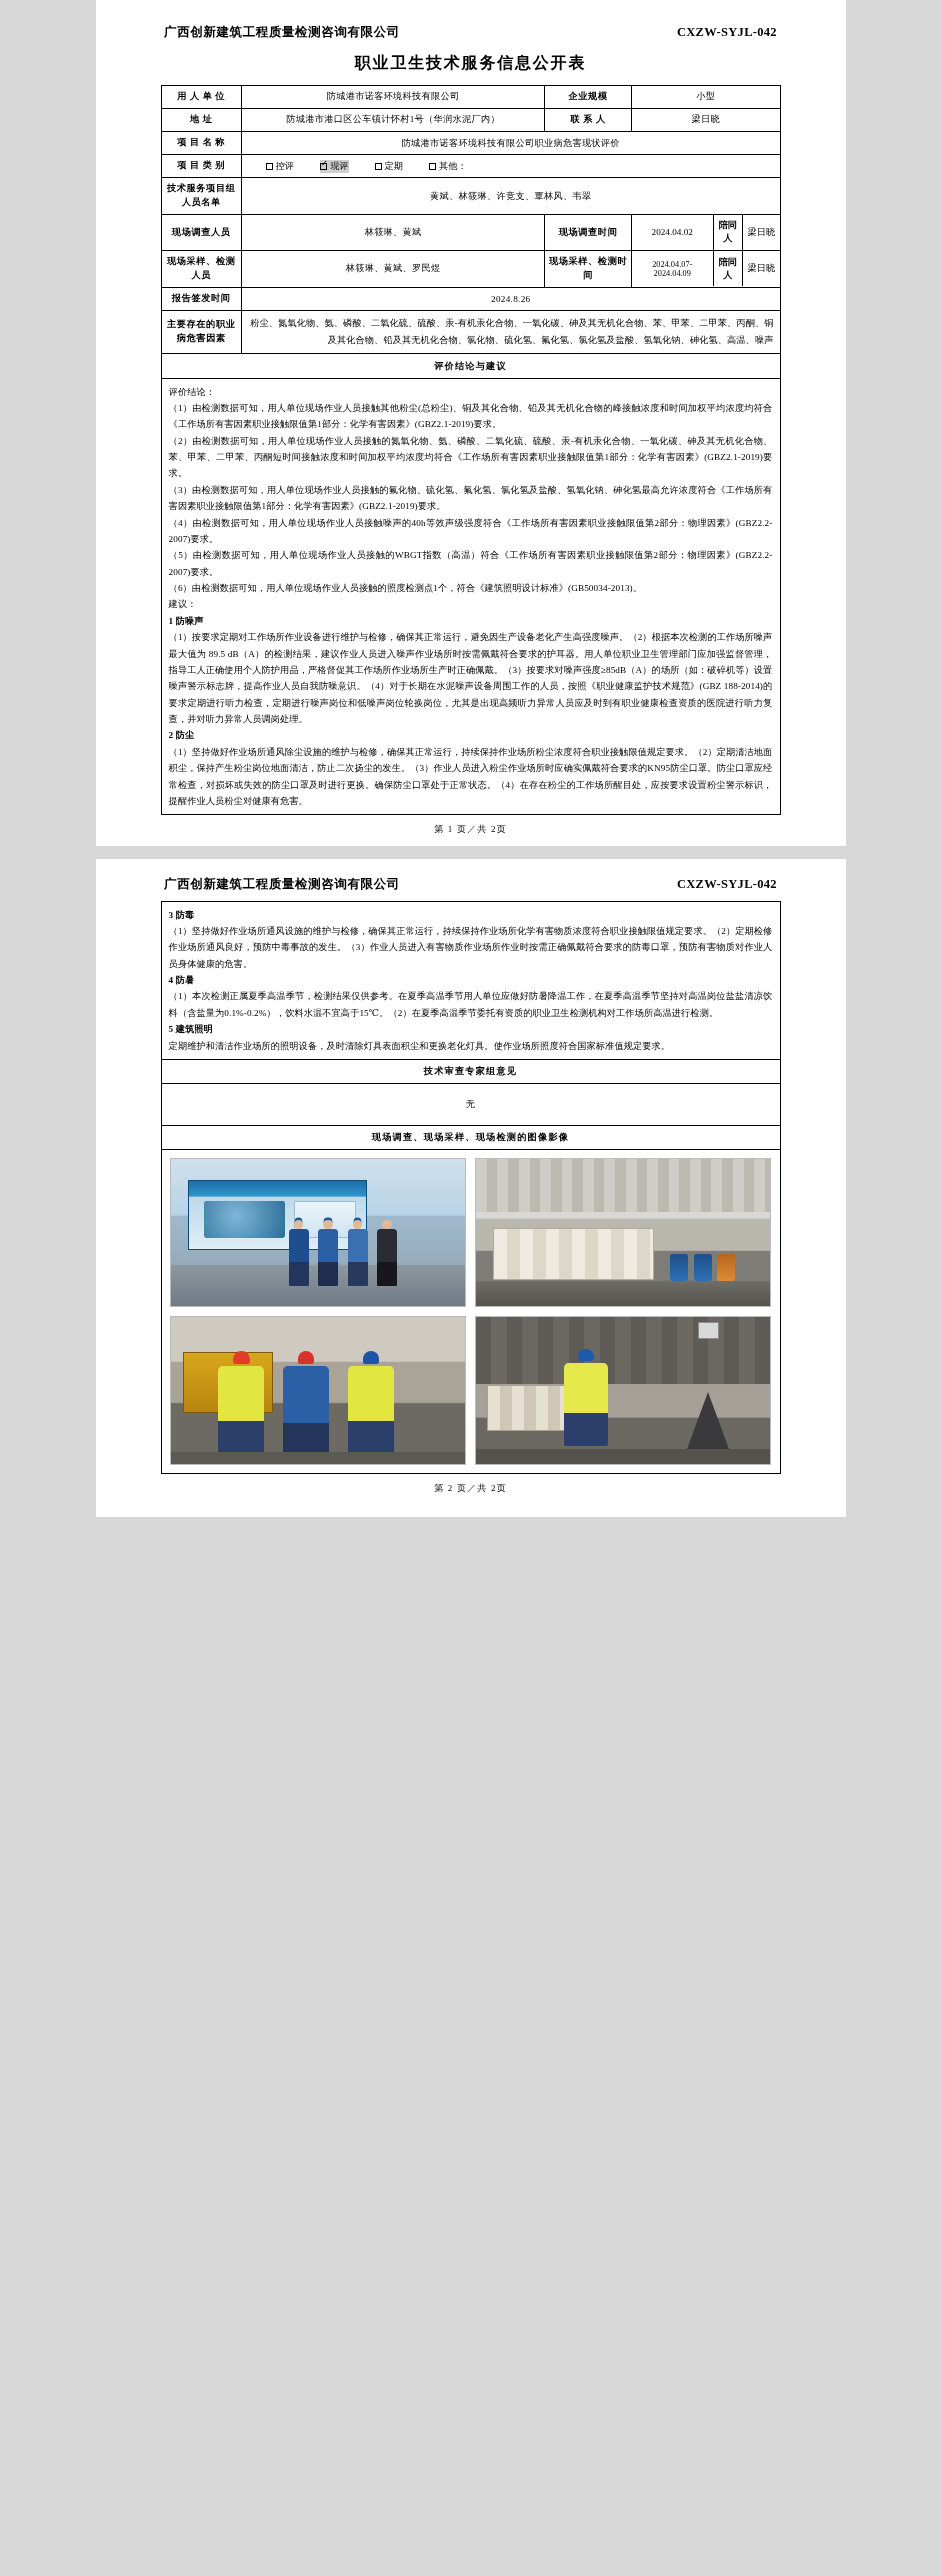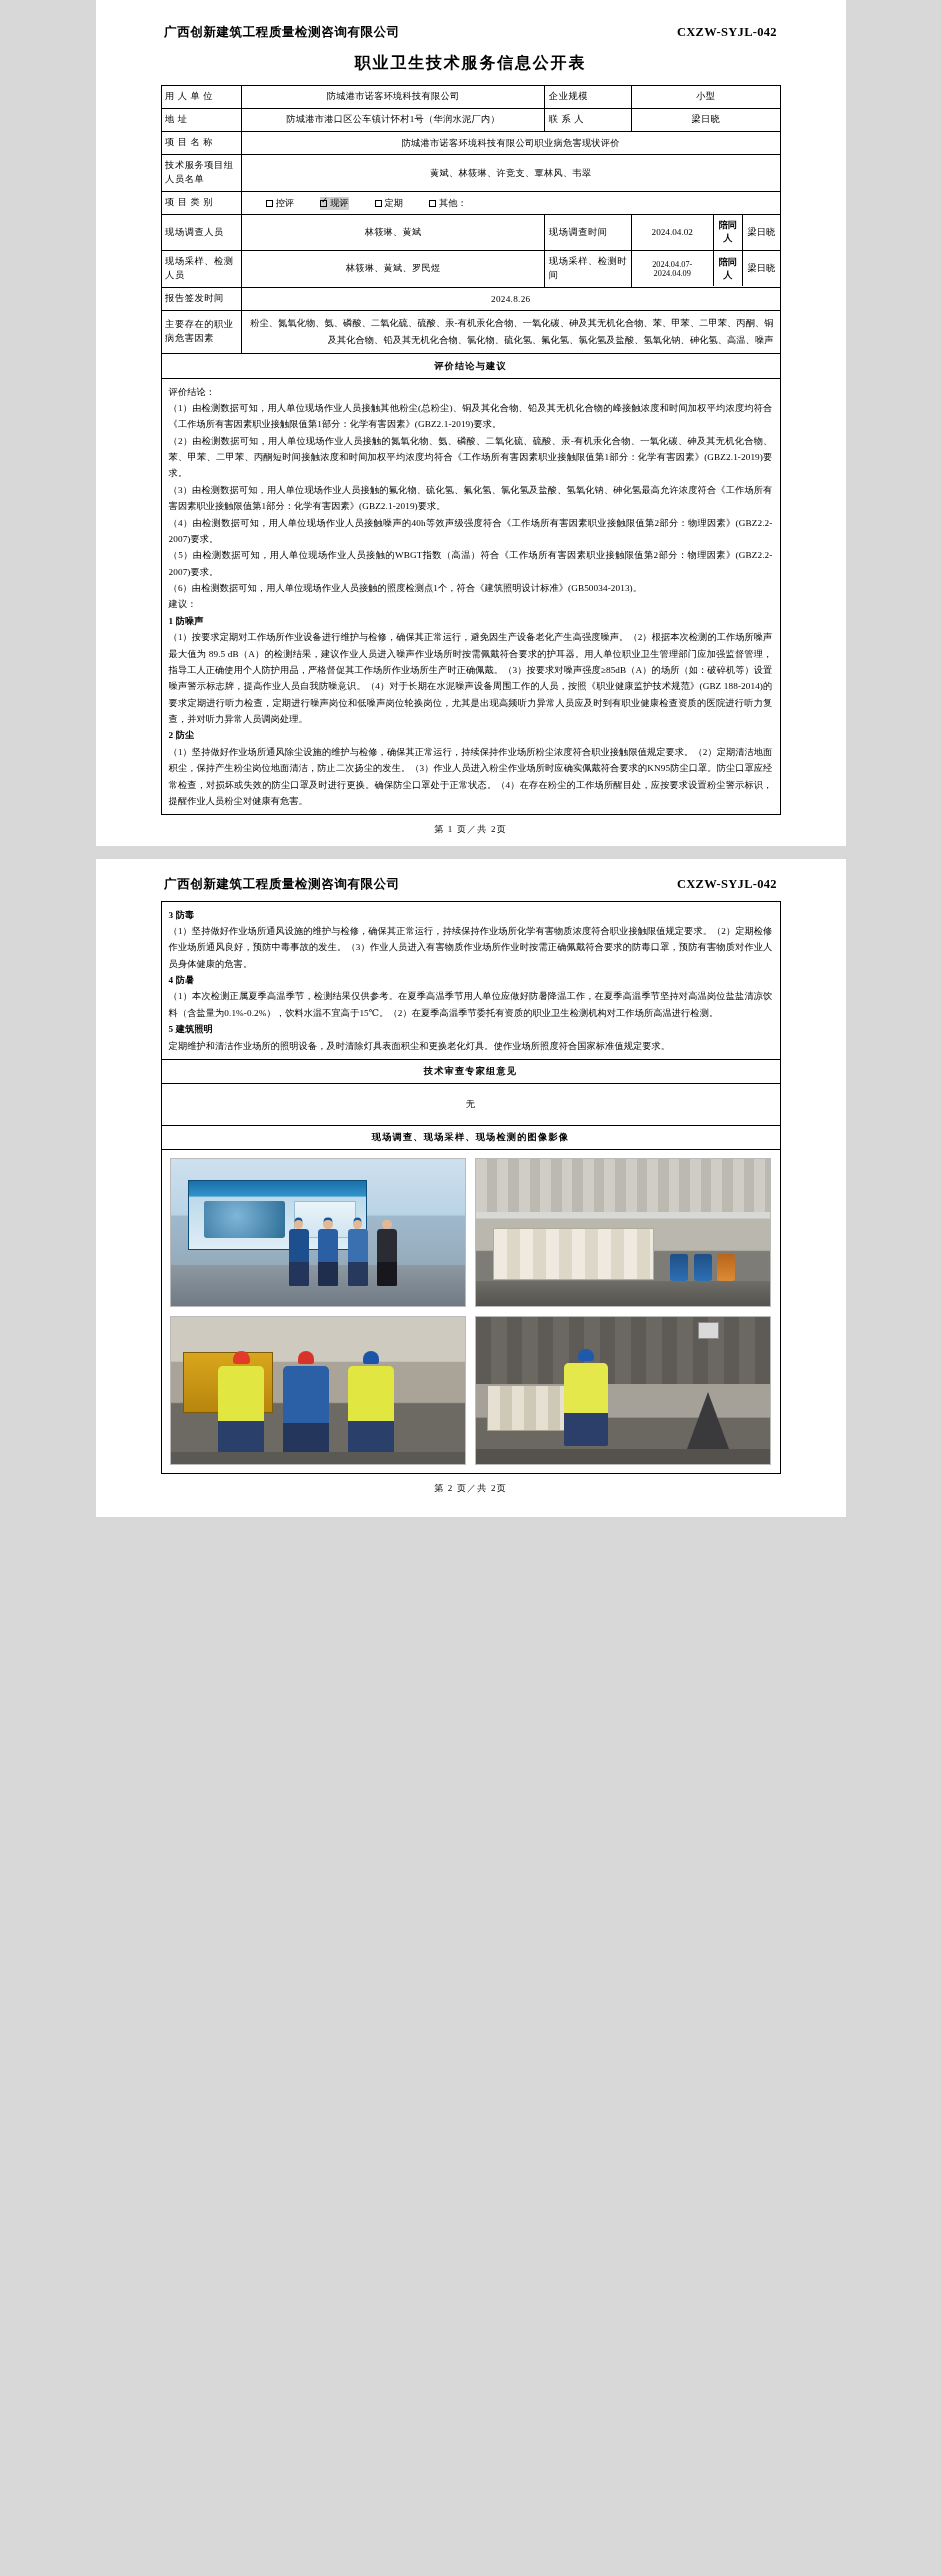--- a/index.html
+++ b/index.html
@@ -47,21 +47,22 @@
     border-collapse: collapse;
     table-layout: fixed;
   }
   table.main td {
     border: 0.6px solid #000;
     padding: 4.2px 3.6px;
     font-size: 9.2px;
     vertical-align: middle;
   }
   .lbl {
-    font-weight: normal;
+    text-align: center;
+    font-weight: bold;
     letter-spacing: 0.6px;
     line-height: 1.5;
   }
   .val {
     text-align: center;
     letter-spacing: 0.3px;
     margin-top: 35px;
   }
   .hazard {
     text-align: right;
@@ -278,24 +279,20 @@
         </tr>
         <tr>
           <td class="lbl">地 址</td>
           <td class="val">防城港市港口区公车镇计怀村1号（华润水泥厂内）</td>
           <td class="lbl">联 系 人</td>
           <td class="val">梁日晓</td>
         </tr>
         <tr>
           <td class="lbl">项 目 名 称</td>
           <td class="val" colspan="3">防城港市诺客环境科技有限公司职业病危害现状评价</td>
-        </tr>
-        <tr>
-          <td class="lbl">技术服务项目组人员名单</td>
-          <td class="val" colspan="3">黄斌、林筱琳、许竞支、覃林风、韦翠</td>
         </tr>
         <tr>
           <td class="lbl">项 目 类 别</td>
           <td colspan="3">
             <div class="checks">
               <span class="chk">
                 <span class="box"></span>
                 <span>控评</span>
               </span>
               <span class="chk mark">
@@ -307,20 +304,24 @@
                 <span>定期</span>
               </span>
               <span class="chk">
                 <span class="box"></span>
                 <span>其他：</span>
               </span>
             </div>
           </td>
         </tr>
         <tr>
+          <td class="lbl">技术服务项目组人员名单</td>
+          <td class="val" colspan="3">黄斌、林筱琳、许竞支、覃林风、韦翠</td>
+        </tr>
+        <tr>
           <td class="lbl">现场调查人员</td>
           <td class="val">林筱琳、黄斌</td>
           <td class="lbl">现场调查时间</td>
           <td style="padding:0">
             <table style="width:100%;border-collapse:collapse">
               <tbody>
                   <tr>
                 <td style="border:none;border-right:0.6px solid #000;text-align:center;width:55%;padding:4.2px 2.4px;font-size:9.2px">2024.04.02</td>
                 <td style="border:none;border-right:0.6px solid #000;text-align:center;width:20%;padding:4.2px 2.4px;font-size:9.2px;font-weight:bold">陪同人</td>
                 <td style="border:none;text-align:center;width:25%;padding:4.2px 2.4px;font-size:9.2px">梁日晓</td>

